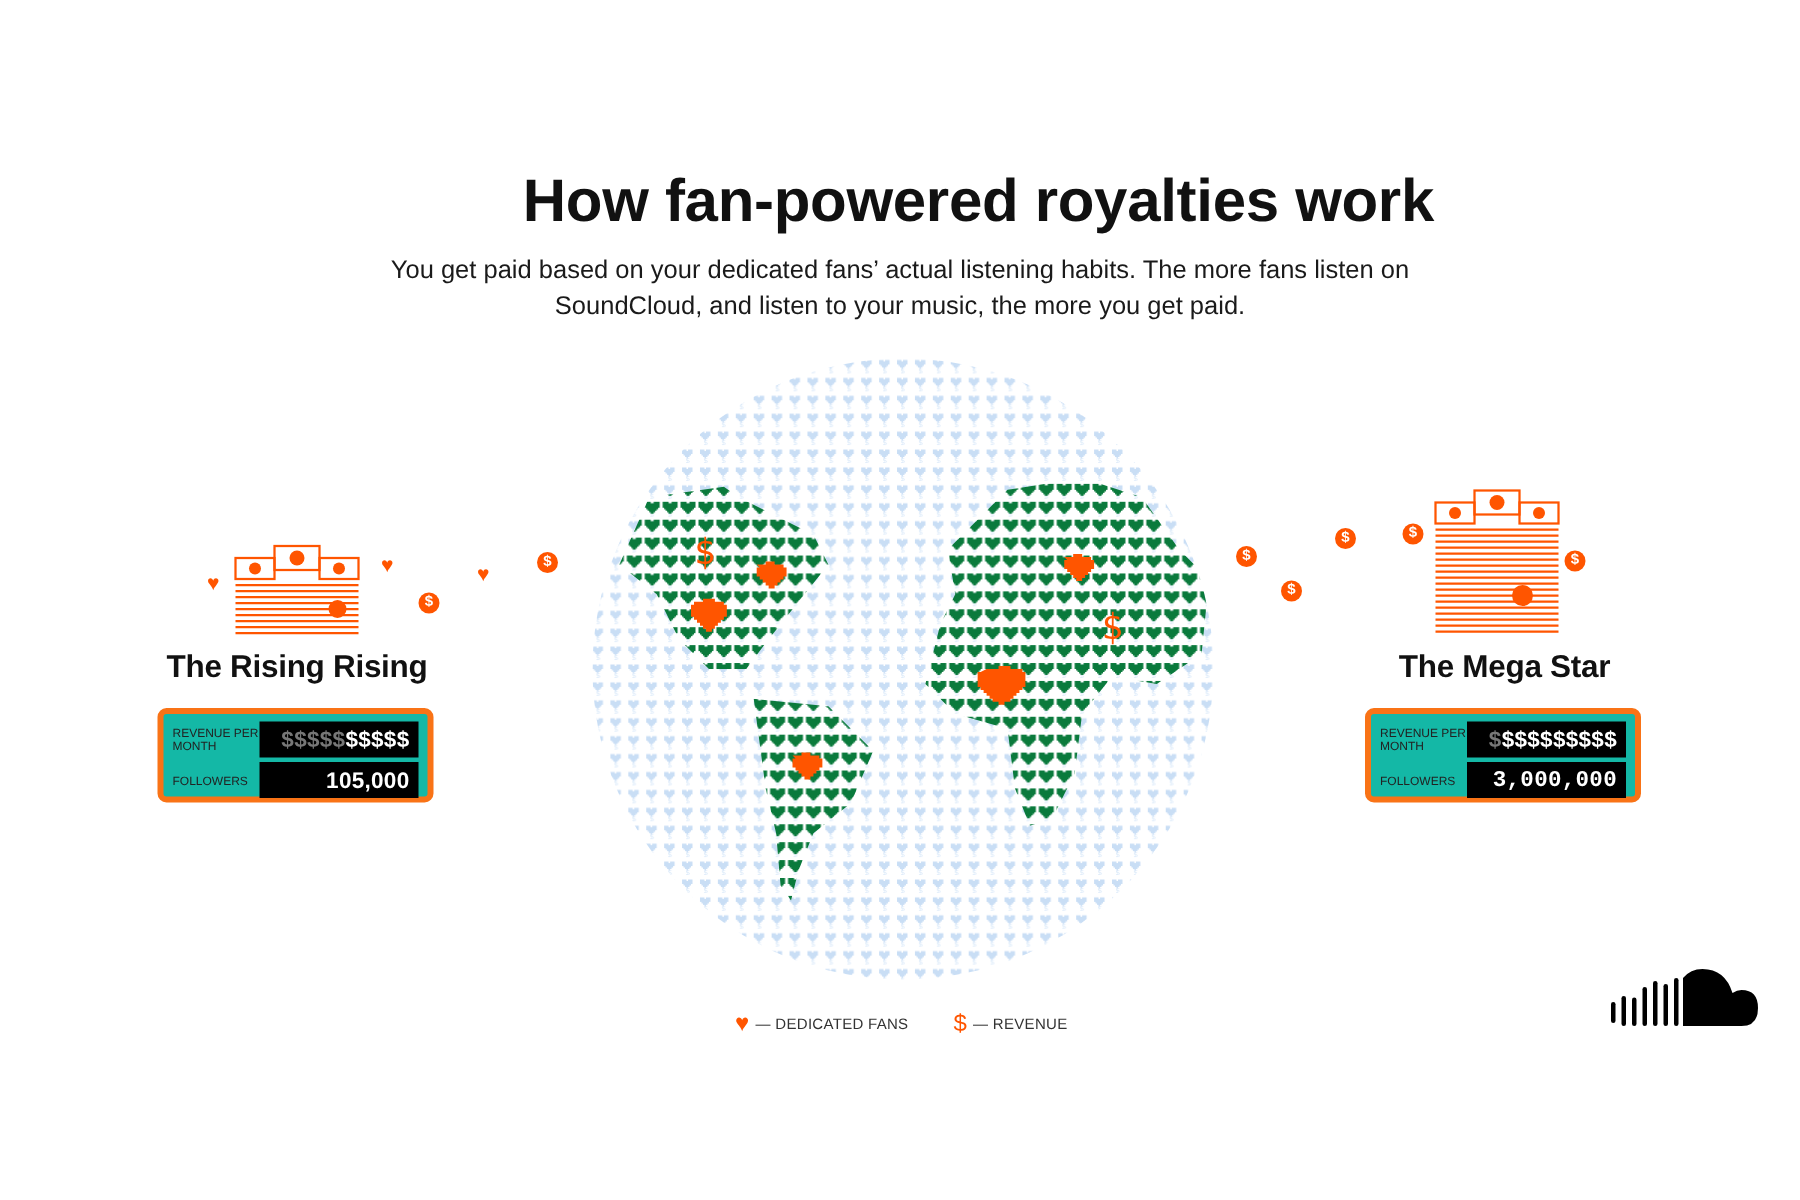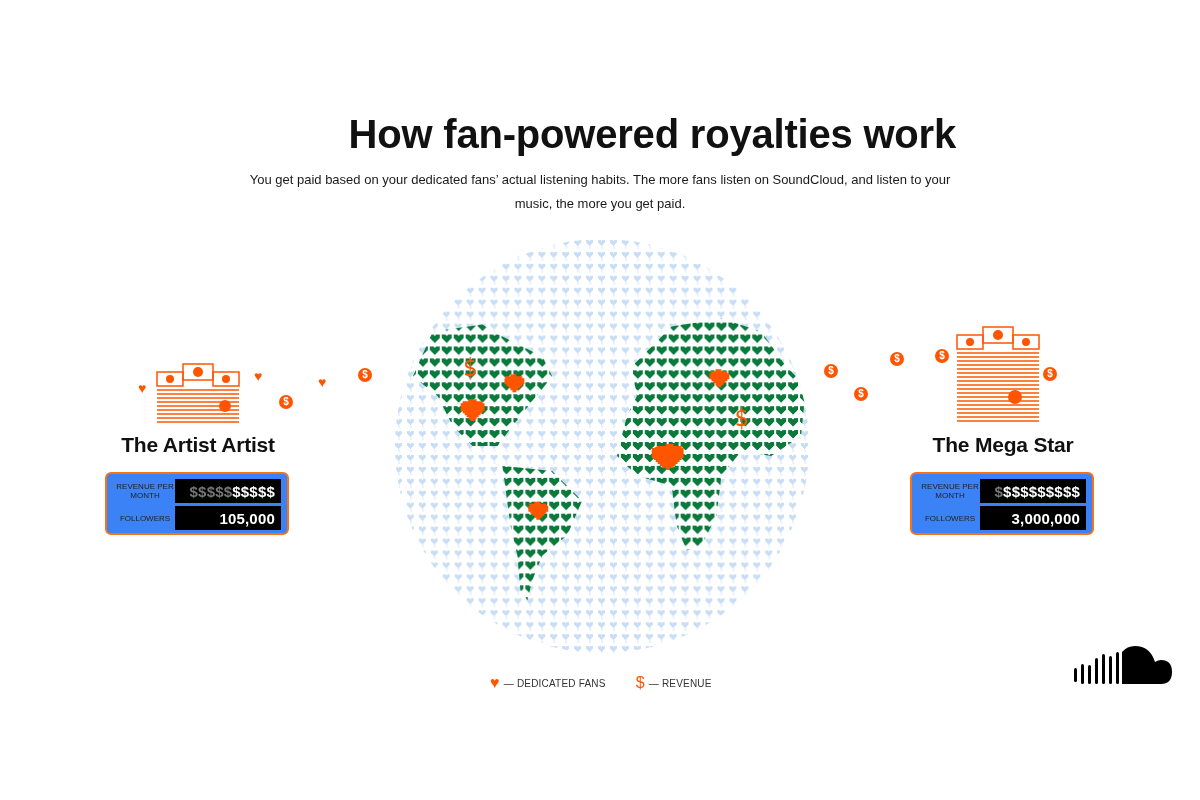--- a/index.html
+++ b/index.html
@@ -1,22 +1,22 @@
 <!DOCTYPE html>
 <html><head>
 <meta charset="utf-8">
 <style>
   html,body{margin:0;padding:0;background:#fff;}
   body{width:1200px;height:800px;position:relative;overflow:hidden;font-family:"Liberation Sans","DejaVu Sans",sans-serif;color:#111;}
   .title{position:absolute;top:112px;left:0;width:956px;text-align:right;font-size:40px;font-weight:700;letter-spacing:-0.2px;}
-  .subtitle{position:absolute;top:168px;left:230px;width:740px;text-align:center;font-size:13px;line-height:24px;color:#1a1a1a;}
+  .subtitle{position:absolute;top:168px;left:230px;width:740px;text-align:center;font-size:17px;line-height:24px;color:#1a1a1a;}
   .globe{position:absolute;left:393px;top:237px;width:418px;height:418px;}
   .artist{position:absolute;text-align:center;}
   .artist-name{font-size:21px;font-weight:700;letter-spacing:-0.2px;}
-  .statbox{position:absolute;border:2px solid #f97316;border-radius:6px;background:#3b82f6;box-sizing:border-box;text-align:center;}
+  .statbox{position:absolute;border:4px solid #f97316;border-radius:6px;background:#14b8a6;box-sizing:border-box;}
   .statrow{position:absolute;left:6px;right:6px;height:24px;display:flex;align-items:center;}
   .statlabel{font-size:8px;line-height:9px;color:#222;width:64px;text-transform:uppercase;}
   .statval{position:absolute;right:0;height:24px;background:#000;color:#fff;font-weight:700;font-size:15px;display:flex;align-items:center;justify-content:flex-end;padding-right:6px;box-sizing:border-box;letter-spacing:0.2px;}
   .dim{color:#777;}
   .legend{position:absolute;top:674px;left:490px;display:flex;align-items:center;font-size:10px;color:#333;letter-spacing:0.2px;}
   .legend span{margin-right:4px;}
   .float{position:absolute;}
 </style>
 </head>
 <body>
@@ -82,21 +82,21 @@
   </g>
   <circle cx="70" cy="46" r="6" fill="#ff5500"></circle>
 </svg>
 <div class="float" style="left:138px;top:380px;color:#ff5500;font-size:14px;">♥</div>
 <div class="float" style="left:254px;top:368px;color:#ff5500;font-size:14px;">♥</div>
 <div class="float" style="left:318px;top:374px;color:#ff5500;font-size:14px;">♥</div>
 <div class="float" style="left:279px;top:395px;width:14px;height:14px;border-radius:50%;background:#ff5500;color:#fff;font-size:10px;text-align:center;line-height:14px;font-weight:700;">$</div>
 <div class="float" style="left:358px;top:368px;width:14px;height:14px;border-radius:50%;background:#ff5500;color:#fff;font-size:10px;text-align:center;line-height:14px;font-weight:700;">$</div>
 
 <div class="artist" style="left:100px;top:433px;width:196px;">
-  <div class="artist-name">The Artist Artist</div>
+  <div class="artist-name">The Rising Rising</div>
 </div>
 <div class="statbox" style="left:105px;top:472px;width:184px;height:63px;">
   <div class="statrow" style="top:5px;">
     <div class="statlabel">REVENUE PER MONTH</div>
     <div class="statval" style="width:106px;">
       <span class="dim">$$$$$</span>
         <span>$$$$$</span>
     </div>
   </div>
   <div class="statrow" style="top:32px;">
@@ -150,21 +150,21 @@
 <div class="statbox" style="left:910px;top:472px;width:184px;height:63px;">
   <div class="statrow" style="top:5px;">
     <div class="statlabel">REVENUE PER MONTH</div>
     <div class="statval" style="width:106px;">
       <span class="dim">$</span>
         <span>$$$$$$$$$</span>
     </div>
   </div>
   <div class="statrow" style="top:32px;">
     <div class="statlabel">FOLLOWERS</div>
-    <div class="statval" style="width:106px;">3,000,000</div>
+    <div class="statval" style="width:106px;font-family:Liberation Mono, monospace;">3,000,000</div>
   </div>
 </div>
 
 <div class="legend">
   <span style="color:#ff5500;font-size:16px;">♥</span>
   <span style="margin-right:30px;">— DEDICATED FANS</span>
   <span style="color:#ff5500;font-size:16px;">$</span>
   <span>— REVENUE</span>
 </div>
 

